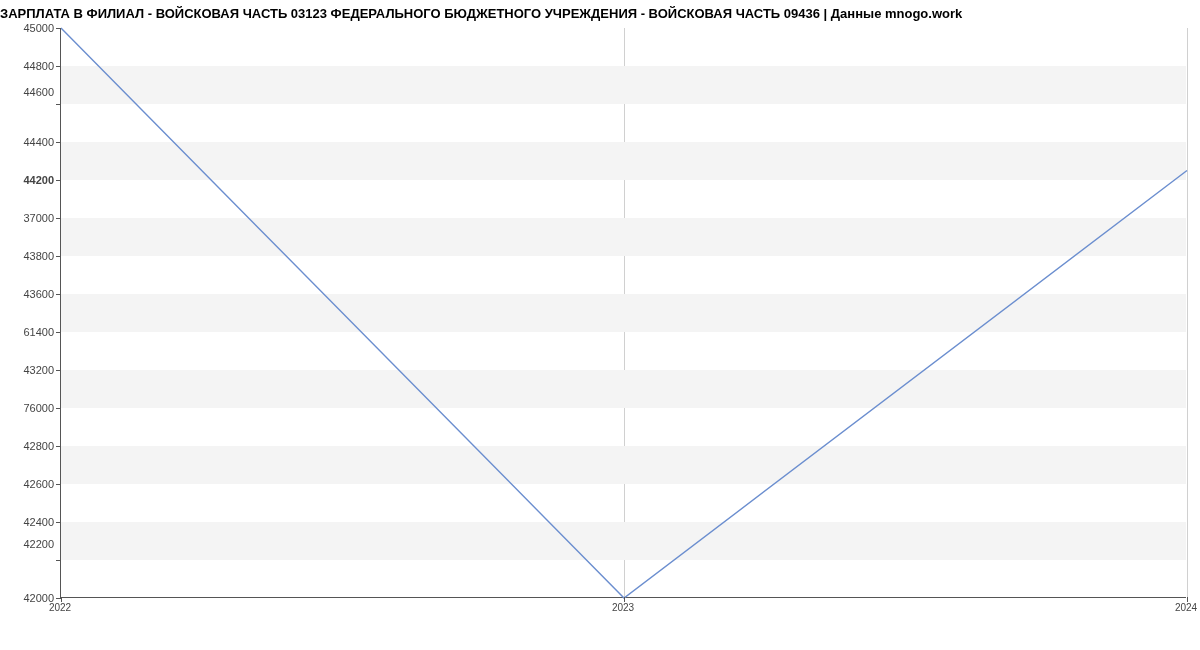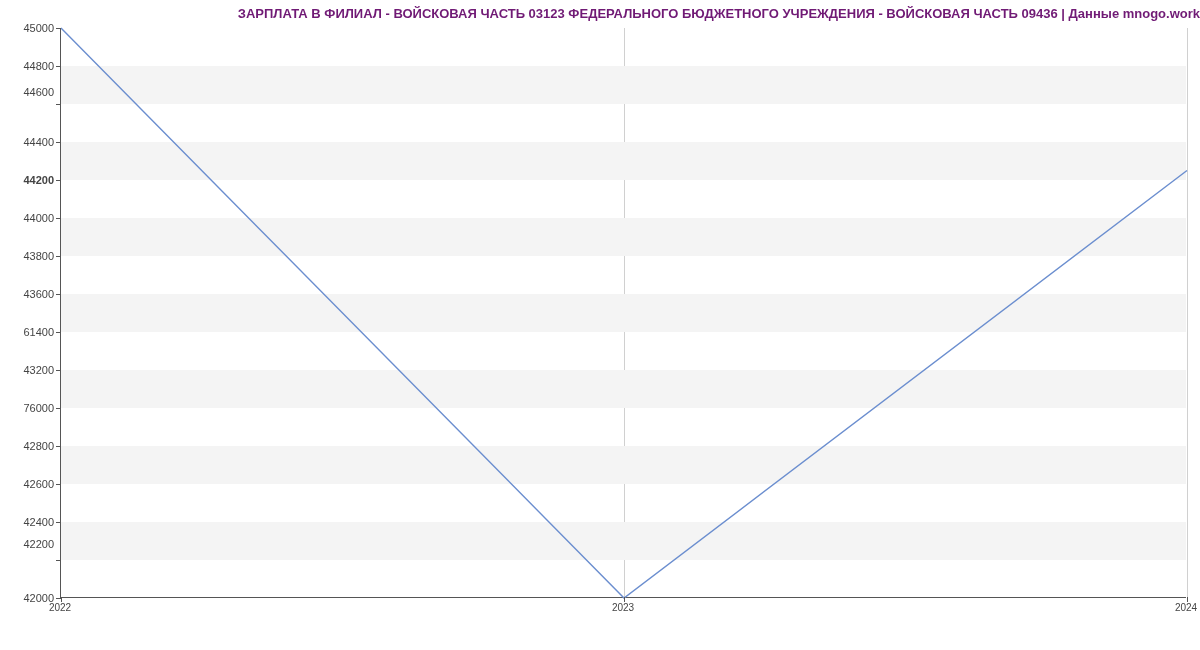--- a/index.html
+++ b/index.html
@@ -10,24 +10,24 @@
     background: #fff;
     width: 1200px;
     height: 650px;
     position: relative;
   }
   .title {
     position: absolute;
     top: 6px;
     left: 0;
     right: 0;
-    text-align: right;
+    text-align: left;
     font-size: 13px;
     font-weight: 700;
-    color: #701a75;
+    color: #000000;
   }
   .plot-area {
     position: absolute;
     left: 60px;
     top: 28px;
     width: 1126px;
     height: 570px;
     border-left: 1px solid #555;
     border-bottom: 1px solid #555;
   }
@@ -130,21 +130,21 @@
 <div class="y-tick" style="top: 598px;">42000</div>
 <div class="y-tick" style="top: 544px;">42200</div>
 <div class="y-tick" style="top: 522px;">42400</div>
 <div class="y-tick" style="top: 484px;">42600</div>
 <div class="y-tick" style="top: 446px;">42800</div>
 <div class="y-tick" style="top: 408px;">76000</div>
 <div class="y-tick" style="top: 370px;">43200</div>
 <div class="y-tick" style="top: 332px;">61400</div>
 <div class="y-tick" style="top: 294px;">43600</div>
 <div class="y-tick" style="top: 256px;">43800</div>
-<div class="y-tick" style="top: 218px;">44000</div>
+<div class="y-tick" style="top: 218px;">37000</div>
 <div class="y-tick" style="top: 180px; font-weight: bold;">44200</div>
 <div class="y-tick" style="top: 142px;">44400</div>
 <div class="y-tick" style="top: 92px; text-align: right;">44600</div>
 <div class="y-tick" style="top: 66px;">44800</div>
 <div class="y-tick" style="top: 28px;">45000</div>
 <div class="x-tick" style="left: 60px;">2022</div>
 <div class="x-tick" style="left: 623px;">2023</div>
 <div class="x-tick" style="left: 1186px;">2024</div>
 
 </body></html>

